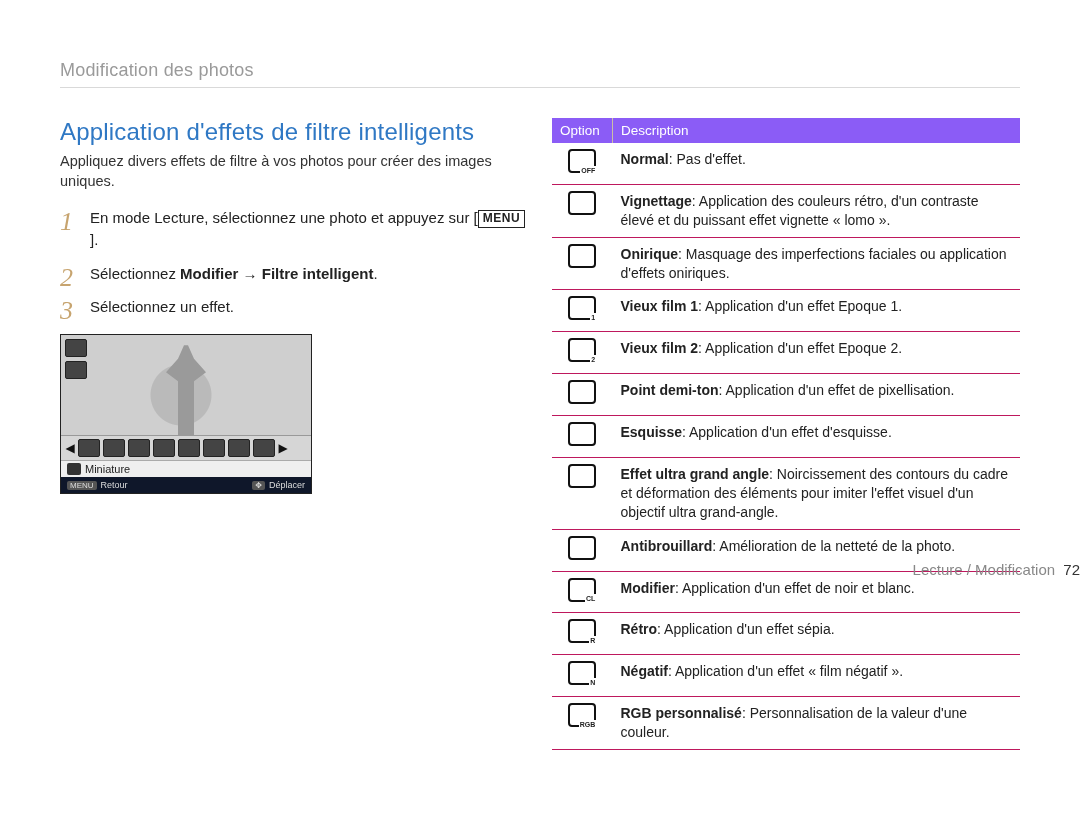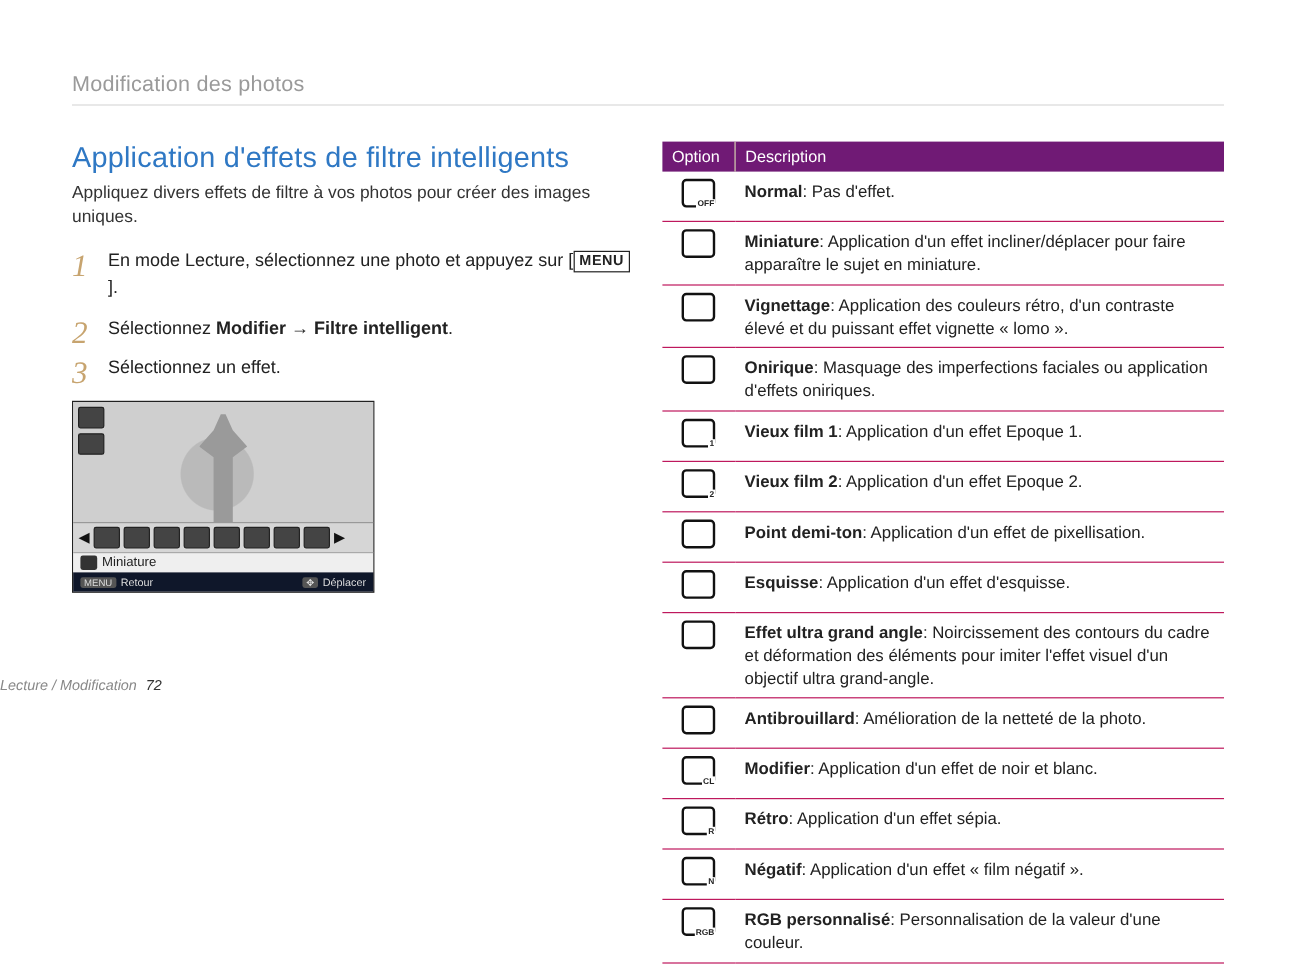--- a/index.html
+++ b/index.html
@@ -161,21 +161,21 @@
   }
   .lcd-foot .k { background:#555; padding:0 3px; border-radius:2px; margin-right:4px; font-size:8px;}
 
   
   .opt-table {
     width: 100%;
     border-collapse: collapse;
     font-size: 14px;
   }
   .opt-table th {
-    background: #701a75;
+    background: #8b5cf6;
     color: #ffffff;
     font-weight: 400;
     text-align: left;
     padding: 5px 8px;
     font-size: 13.5px;
   }
   .opt-table th.c1 { width: 44px; border-right: 1px solid #cbbfa6; }
   .opt-table td {
     border-bottom: 1px solid #be185d;
     padding: 7px 8px;
@@ -202,24 +202,23 @@
     right: -2px;
     bottom: -4px;
     font-size: 7px;
     background: #fff;
     padding: 0 1px;
     font-weight: 700;
   }
   .footer {
     position: absolute;
     left: 0; right: 0; bottom: 24px;
-    text-align: left;
-    font-size: 12px;
+    text-align: right;
+    font-size: 15px;
     color: #888;
-    font-style: italic;
   }
   .footer .pn { color:#333; margin-left:4px;}
 </style>
 </head>
 <body>
 
 <div class="page">
 
   <div class="running-head">Modification des photos</div>
 
@@ -284,24 +283,20 @@
             <th>Description</th>
           </tr>
         </thead>
         <tbody id="opt-body">
             <tr>
               <td class="ic"><span class="ic-box" data-sub="OFF"></span></td>
               <td><span class="b">Normal</span><span>: Pas d'effet.</span></td>
             </tr>
             <tr>
               <td class="ic"><span class="ic-box"></span></td>
-              <td><span class="b">Miniature</span><span>: Application d'un effet incliner/déplacer pour faire apparaître le sujet en miniature.</span></td>
-            </tr>
-            <tr>
-              <td class="ic"><span class="ic-box"></span></td>
               <td><span class="b">Vignettage</span><span>: Application des couleurs rétro, d'un contraste élevé et du puissant effet vignette « lomo ».</span></td>
             </tr>
             <tr>
               <td class="ic"><span class="ic-box"></span></td>
               <td><span class="b">Onirique</span><span>: Masquage des imperfections faciales ou application d'effets oniriques.</span></td>
             </tr>
             <tr>
               <td class="ic"><span class="ic-box" data-sub="1"></span></td>
               <td><span class="b">Vieux film 1</span><span>: Application d'un effet Epoque 1.</span></td>
             </tr>

